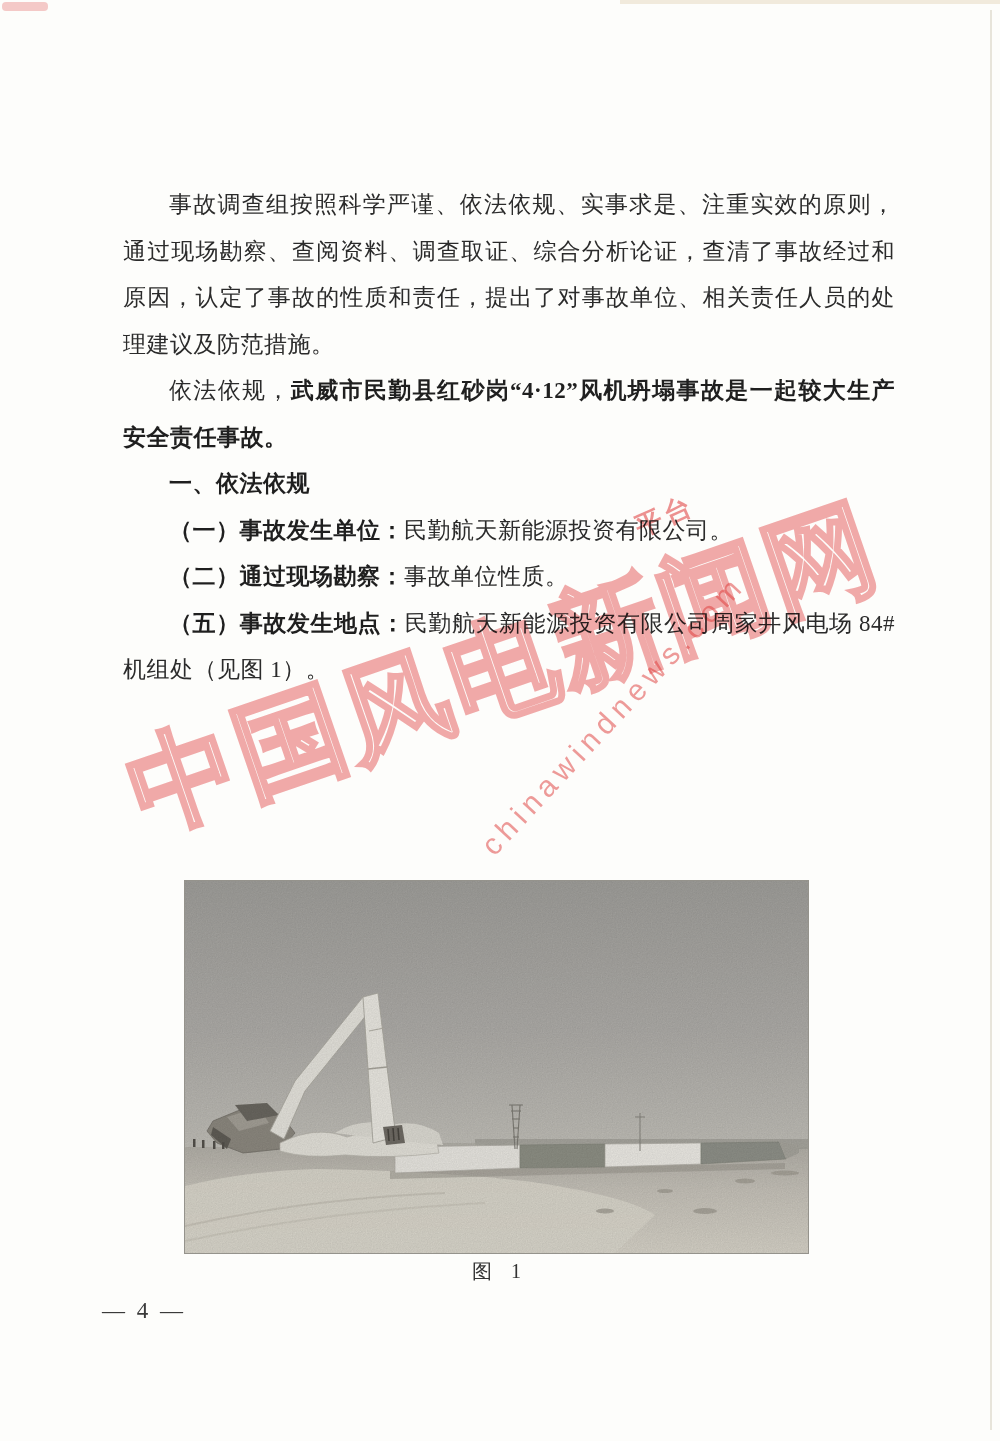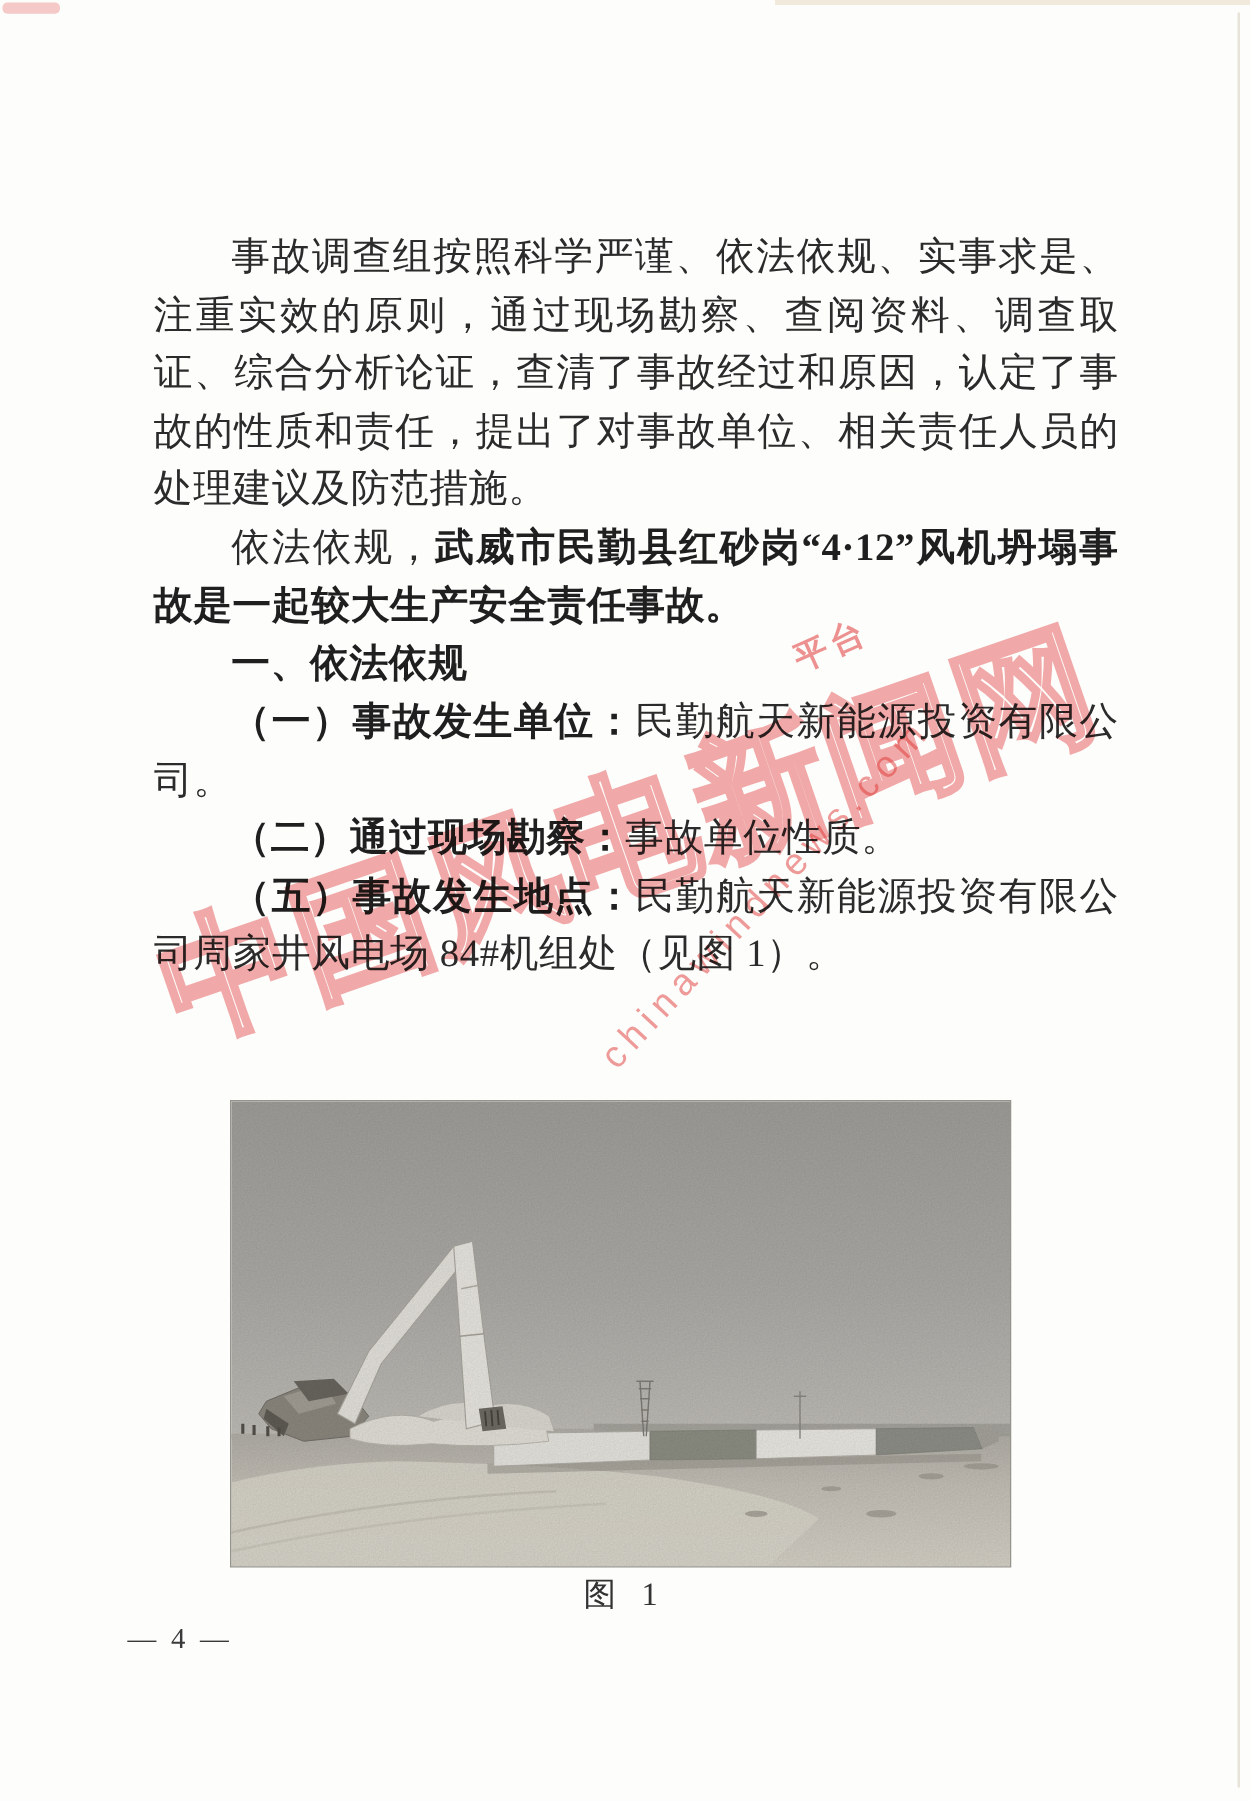--- a/index.html
+++ b/index.html
@@ -13,35 +13,35 @@
   .page{position:absolute;inset:0;background:#fdfdfb;}
 
   
   .scan-edge-right{position:absolute;top:10px;right:8px;width:2px;height:1420px;background:#ddd8cc;opacity:.7;}
   .scan-edge-top{position:absolute;top:0;left:620px;width:380px;height:4px;background:#ece3d2;opacity:.75;}
   .scan-smudge{position:absolute;top:2px;left:2px;width:46px;height:9px;background:rgba(224,70,64,.28);border-radius:4px;}
 
   
   .textblock{
     position:absolute;left:123px;top:182px;width:772px;
-    font-size:31px;line-height:46.5px;
+    font-size:23px;line-height:46.5px;
     text-align:justify;
     letter-spacing:.5px;
     z-index:2;
   }
   .textblock p{margin:0;text-indent:2em;}
   .bold{font-weight:700;color:#1f1f1f;}
   .lbl{font-weight:700;color:#1f1f1f;}
 
   
   .figure{position:absolute;left:185px;top:881px;width:623px;height:372px;z-index:2;}
   .figure svg{display:block;outline:1px solid #95938c;}
   .figure-caption{
     position:absolute;left:185px;top:1258px;width:623px;
-    text-align:center;font-size:26px;color:#333;word-spacing:14px;z-index:2;
+    text-align:center;font-size:20px;color:#333;word-spacing:14px;z-index:2;
   }
 
   
   .page-number{
     position:absolute;left:102px;top:1298px;
     font-size:23px;letter-spacing:3px;color:#3a3a3a;z-index:2;
   }
 
   
   .watermark{position:absolute;inset:0;z-index:5;pointer-events:none;mix-blend-mode:multiply;}

